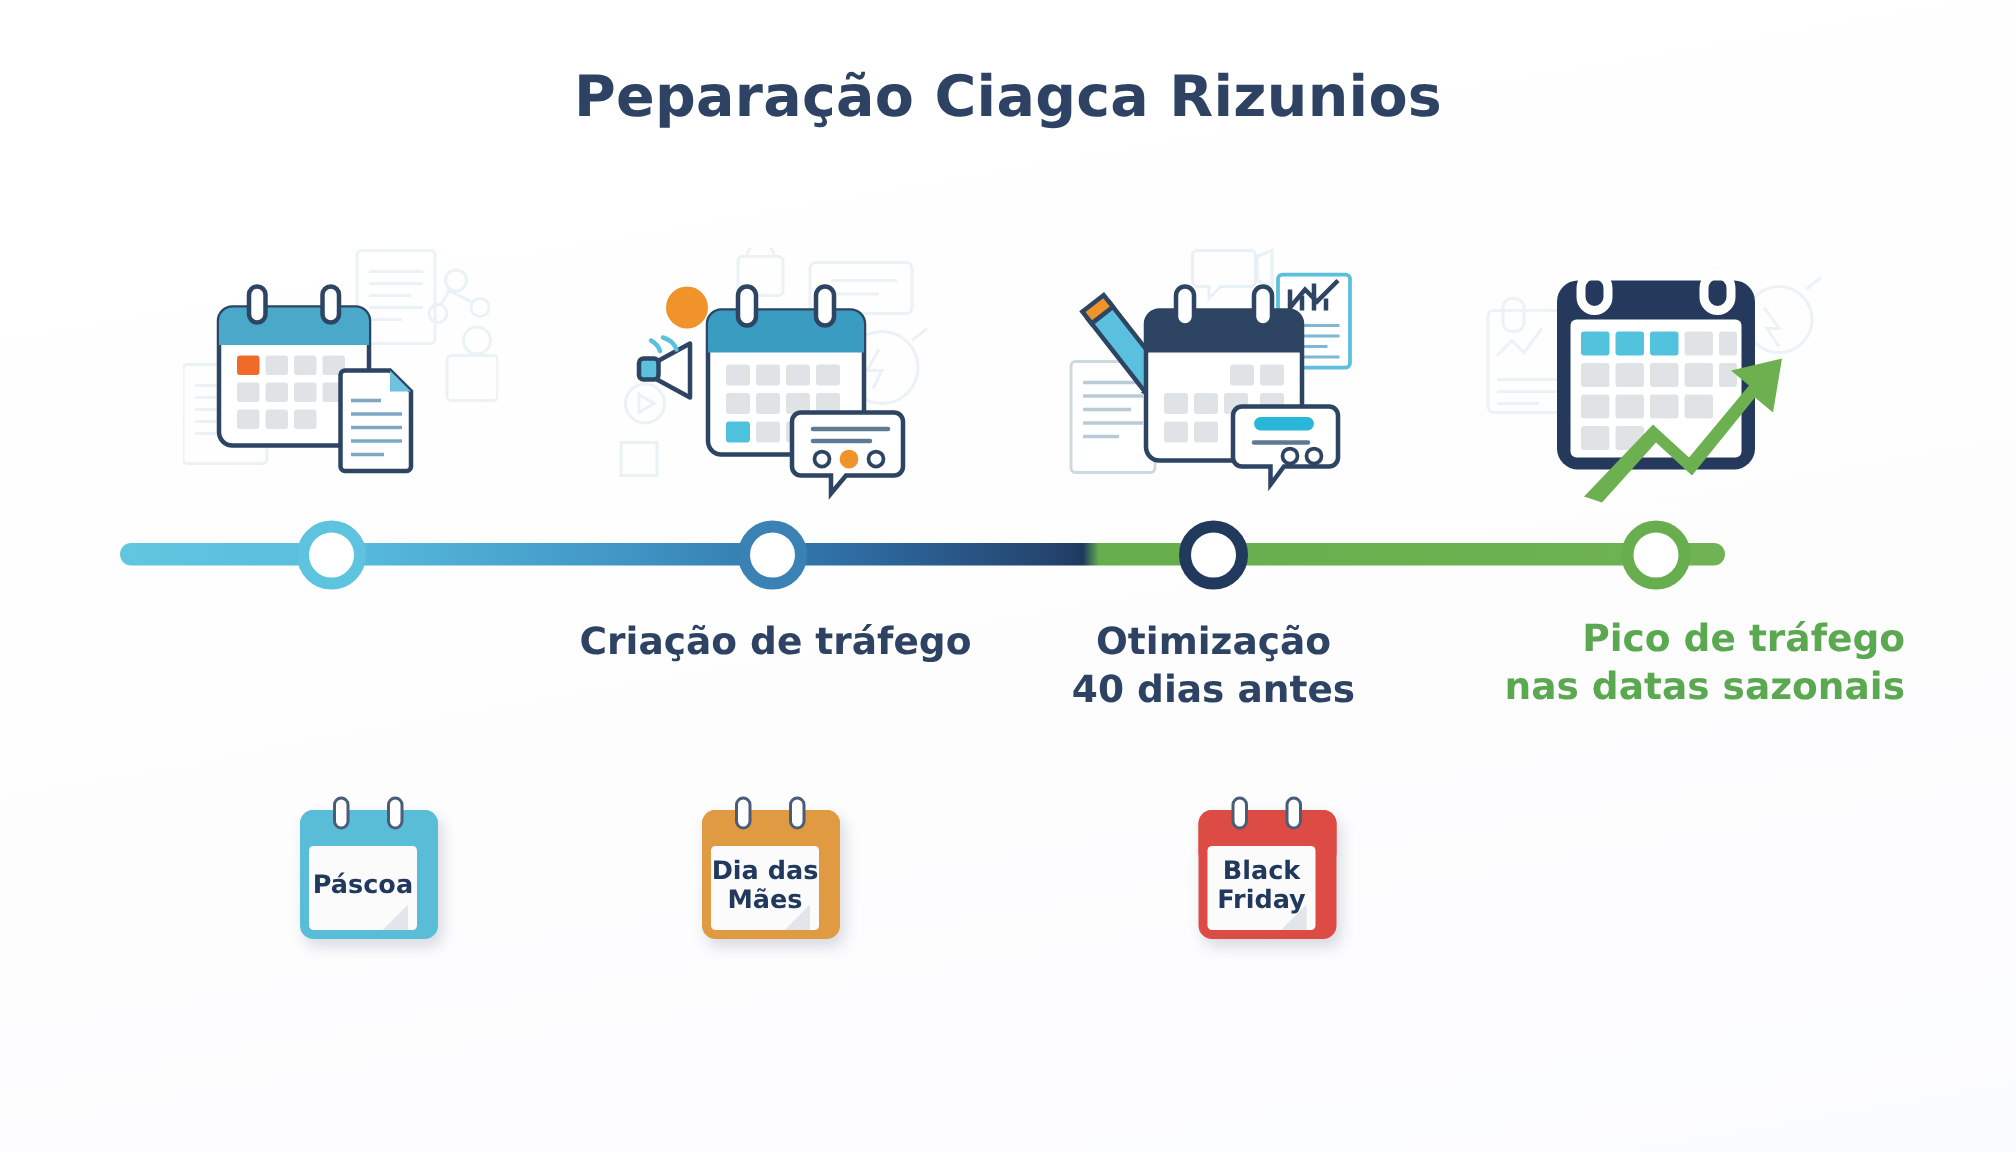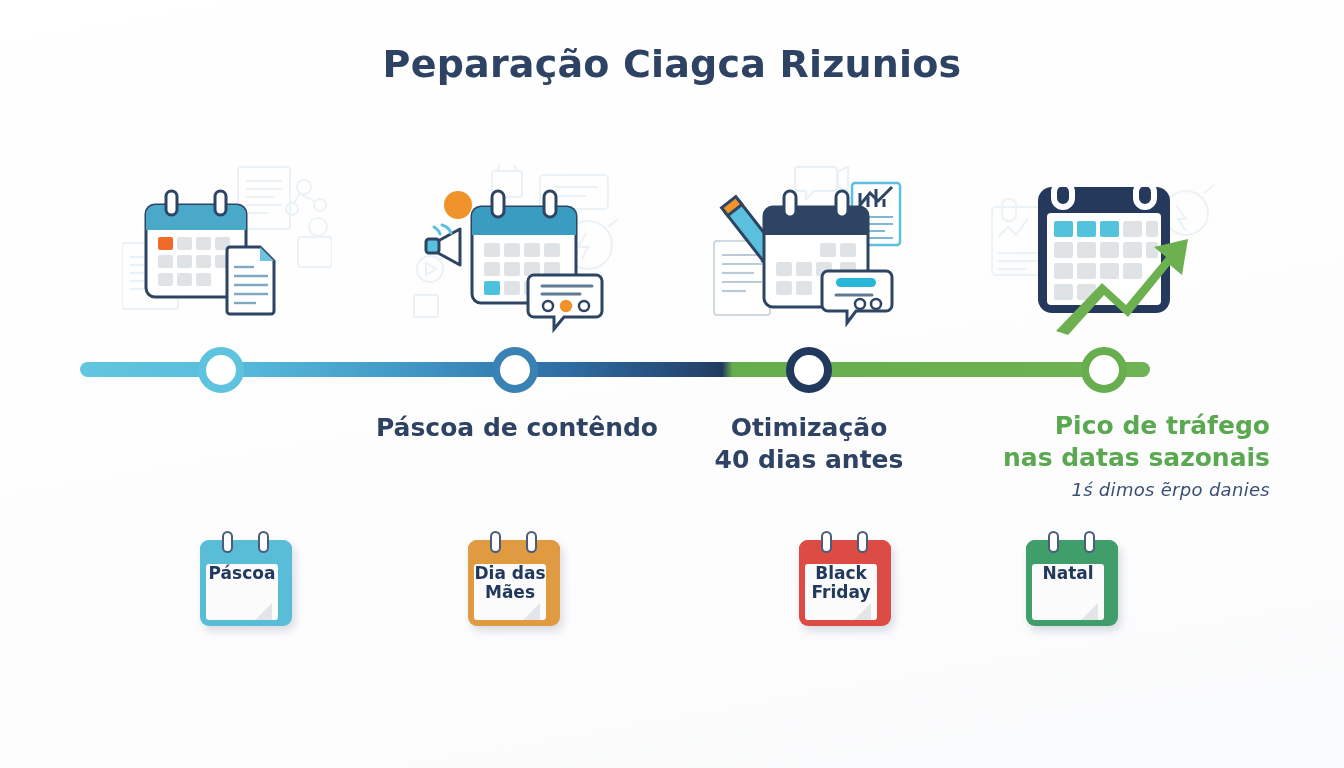--- a/index.html
+++ b/index.html
@@ -110,20 +110,21 @@
     width: 92px; height: 30px;
     border-radius: 9px 9px 0 0;
   }
   .cal-card .cal-body {
     position: absolute;
     left: 6px; top: 24px;
     width: 72px; height: 56px;
     background: #fbfbfb;
     border-radius: 3px;
     display: flex;
+    align-items: center;
     justify-content: center;
     overflow: hidden;
   }
   .cal-card .cal-body .cal-text {
     font-size: 17px;
     font-weight: bold;
     color: #22395e;
     text-align: center;
     line-height: 1.12;
     font-family: "DejaVu Sans", sans-serif;
@@ -402,32 +403,31 @@
   </div>
 
   <div class="timeline-bar"></div>
   <div class="node n1"></div>
   <div class="node n2"></div>
   <div class="node n3"></div>
   <div class="node n4"></div>
 
 
   <div class="step-label s2">
-    <div>Páscoa de contêndo</div>
+    <div>Criação de tráfego</div>
   </div>
 
   <div class="step-label s3">
     <div>Otimização</div>
     <div>40 dias antes</div>
   </div>
 
   <div class="step-label s4 green">
     <div>Pico de tráfego</div>
     <div>nas datas sazonais</div>
-    <span class="sub-italic">1ś dimos ẽrpo danies</span>
   </div>
 
   <div class="cal-card c1">
     <div class="cal-top"></div>
     <div class="ring r1"></div>
     <div class="ring r2"></div>
     <div class="cal-body">
       <span class="cal-text">Páscoa</span>
       <div class="fold"></div>
     </div>
@@ -448,23 +448,14 @@
     <div class="cal-top"></div>
     <div class="ring r1"></div>
     <div class="ring r2"></div>
     <div class="cal-body">
       <span class="cal-text">Black
 Friday</span>
       <div class="fold"></div>
     </div>
   </div>
 
-  <div class="cal-card c4">
-    <div class="cal-top"></div>
-    <div class="ring r1"></div>
-    <div class="ring r2"></div>
-    <div class="cal-body">
-      <span class="cal-text">Natal</span>
-      <div class="fold"></div>
-    </div>
-  </div>
 
 </div>
 
 </body></html>

